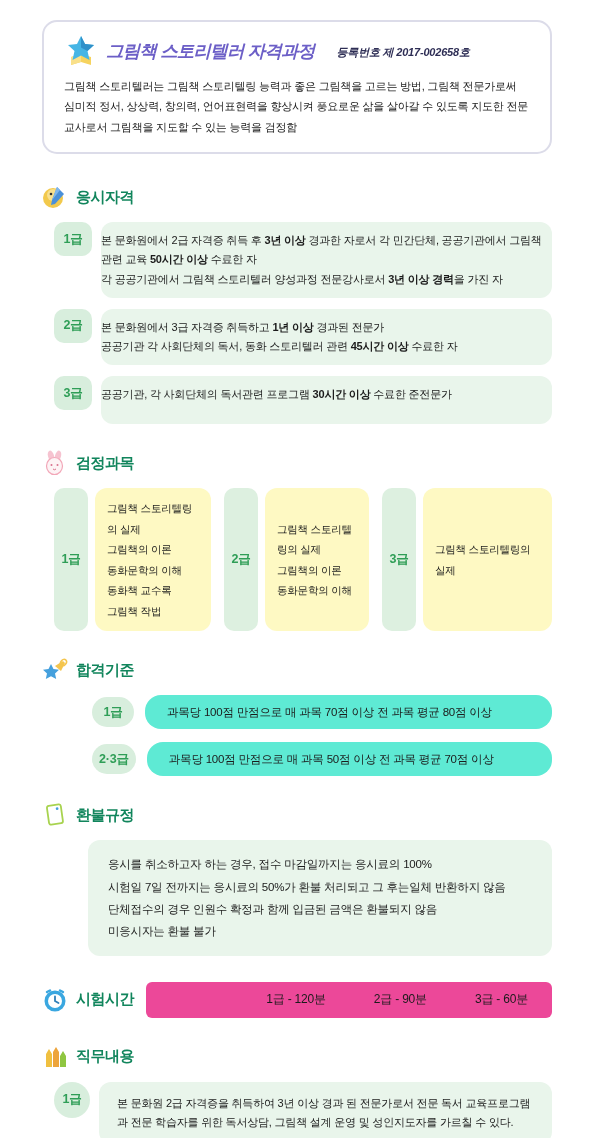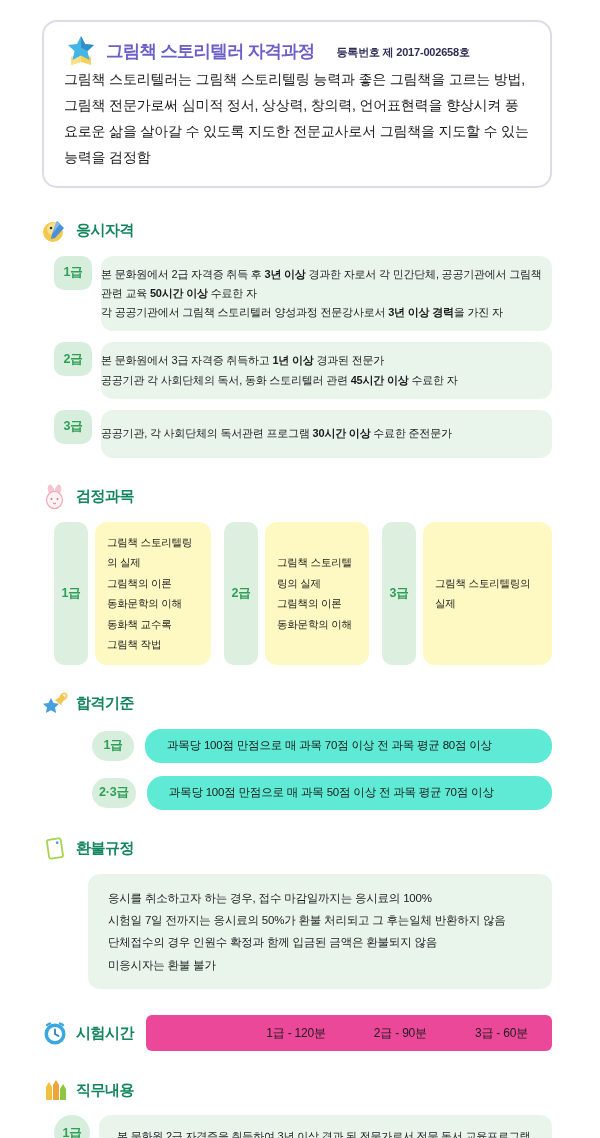--- a/index.html
+++ b/index.html
@@ -9,46 +9,46 @@
     font-family:"Liberation Sans", sans-serif;
     color:#1c1c1c; letter-spacing:-0.2px;
   }
   .page { width:600px; height:1138px; padding:20px 48px 10px 42px; }
 
   
   .header-card{
     border:2px solid #dcdce9; border-radius:15px;
     background:#ffffff; padding:13px 20px 15px 20px; margin-bottom:30px;
   }
-  .header-title-row{ display:flex; align-items:center; }
+  .header-title-row{ display:flex; align-items:center;font-style:italic; }
   .hicon{ width:34px; height:32px; flex:none; margin-right:8px; }
   .main-title{ font-size:17.5px; font-weight:bold; color:#6c5fc7; letter-spacing:-0.8px; }
   .reg-no{ font-size:11px; font-weight:bold; color:#2e2e55; margin-left:22px; padding-top:3px; }
-  .description{ font-size:14px; line-height:1.85; color:#1a1a1a; }
+  .description{ margin-top:9px; font-size:11px; line-height:1.85; color:#1a1a1a; }
 
   
   .sec-head{ display:flex; align-items:center; margin-bottom:12px; }
   .sec-head .sicon{ width:26px; height:26px; flex:none; margin-right:8px; }
   .sec-title{ font-size:15px; font-weight:bold; color:#11855c; letter-spacing:-0.5px; }
 
   
   .g-row{ display:flex; align-items:flex-start; margin:0 0 11px 12px; }
   .g-label{
     flex:none; width:38px; height:34px; margin-right:9px;
     background:#d8eedd; border-radius:10px;
     display:flex; align-items:center; justify-content:center;
     color:#2f9e57; font-weight:bold; font-size:12.5px;
   }
   .g-label.round{ border-radius:50%; width:36px; height:36px; }
   .g-box{
     flex:1; background:#e9f5eb; border-radius:12px;
     padding:9px 0; font-size:11px; line-height:1.75; color:#1b1b1b;
   }
   .g-box b{ font-weight:bold; }
-  .g-box.center-v{ min-height:48px; display:flex; align-items:center; }
+  .g-box.center-v{ min-height:48px; display:flex; align-items:flex-start; }
 
   .sec{ margin-bottom:26px; }
 
   
   .subjects-row{ display:flex; margin-left:12px; min-height:112px; }
   .subj-group{ display:flex; }
   .v-label{
     flex:none; width:34px; margin-right:7px;
     background:#ddf0e0; border-radius:10px;
     display:flex; align-items:center; justify-content:center;

